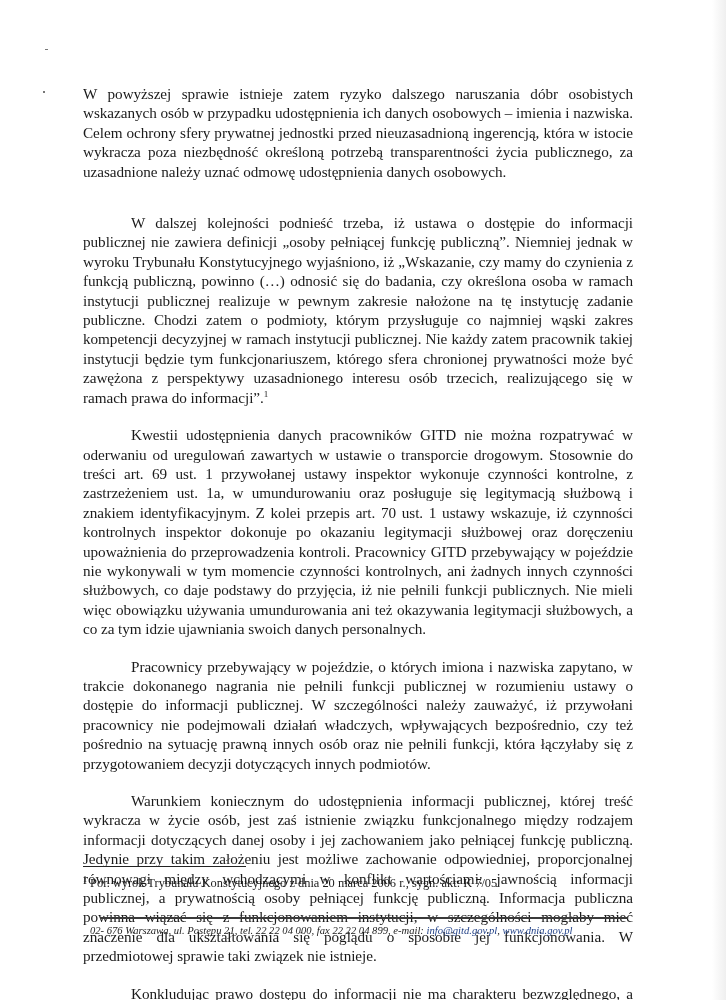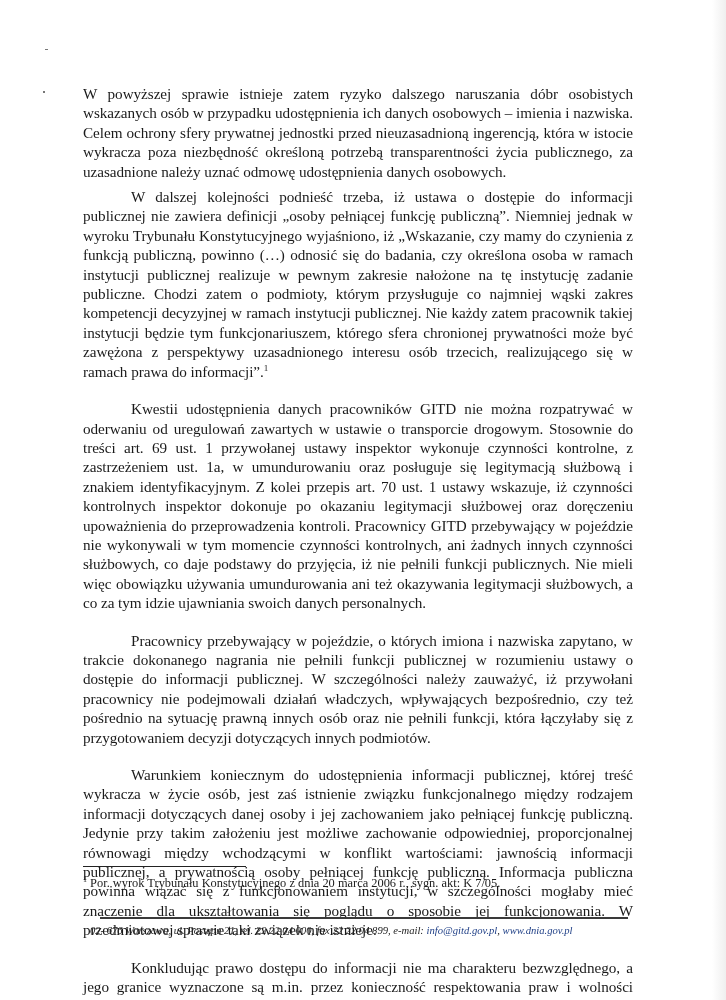--- a/index.html
+++ b/index.html
@@ -40,21 +40,21 @@
       line-height: 19.4px;
       text-align: justify;
       margin: 0 0 18px 0;
       letter-spacing: -0.05px;
     }
     .para.indent {
       text-indent: 48px;
       font-family: Liberation Serif, serif;
     }
     .para:first-child {
-      margin-bottom: 6px;
+      margin-bottom: 32px;
     }
     sup.fnref {
       font-size: 9px;
       line-height: 0;
       vertical-align: 6px;
     }
     .footnote-rule {
       position: absolute;
       left: 83px;
       top: 866px;

